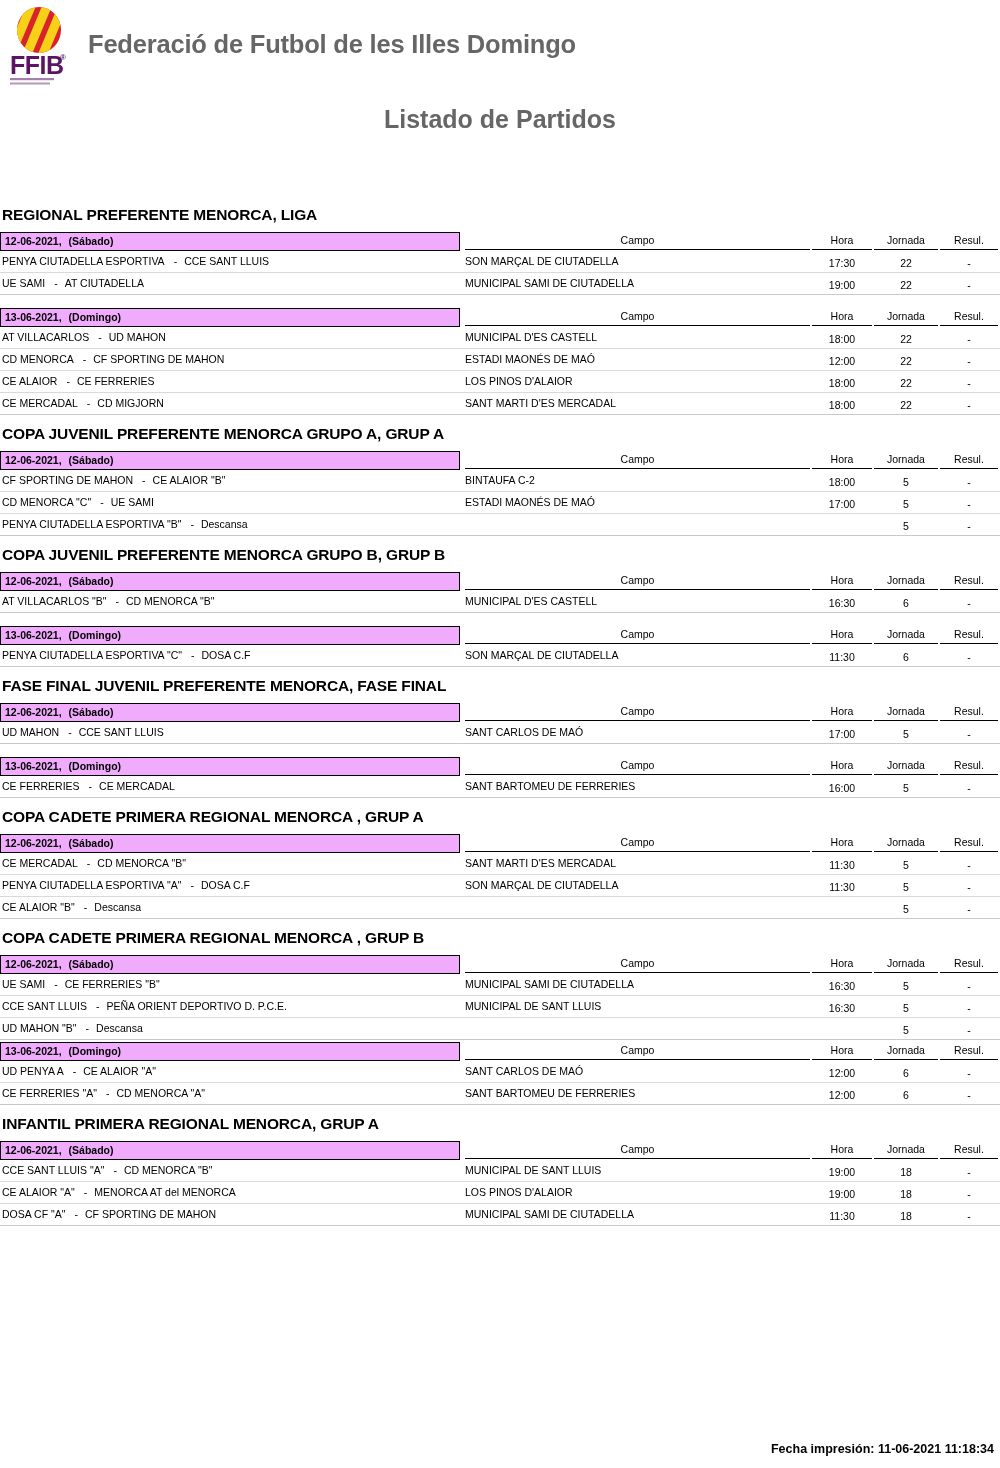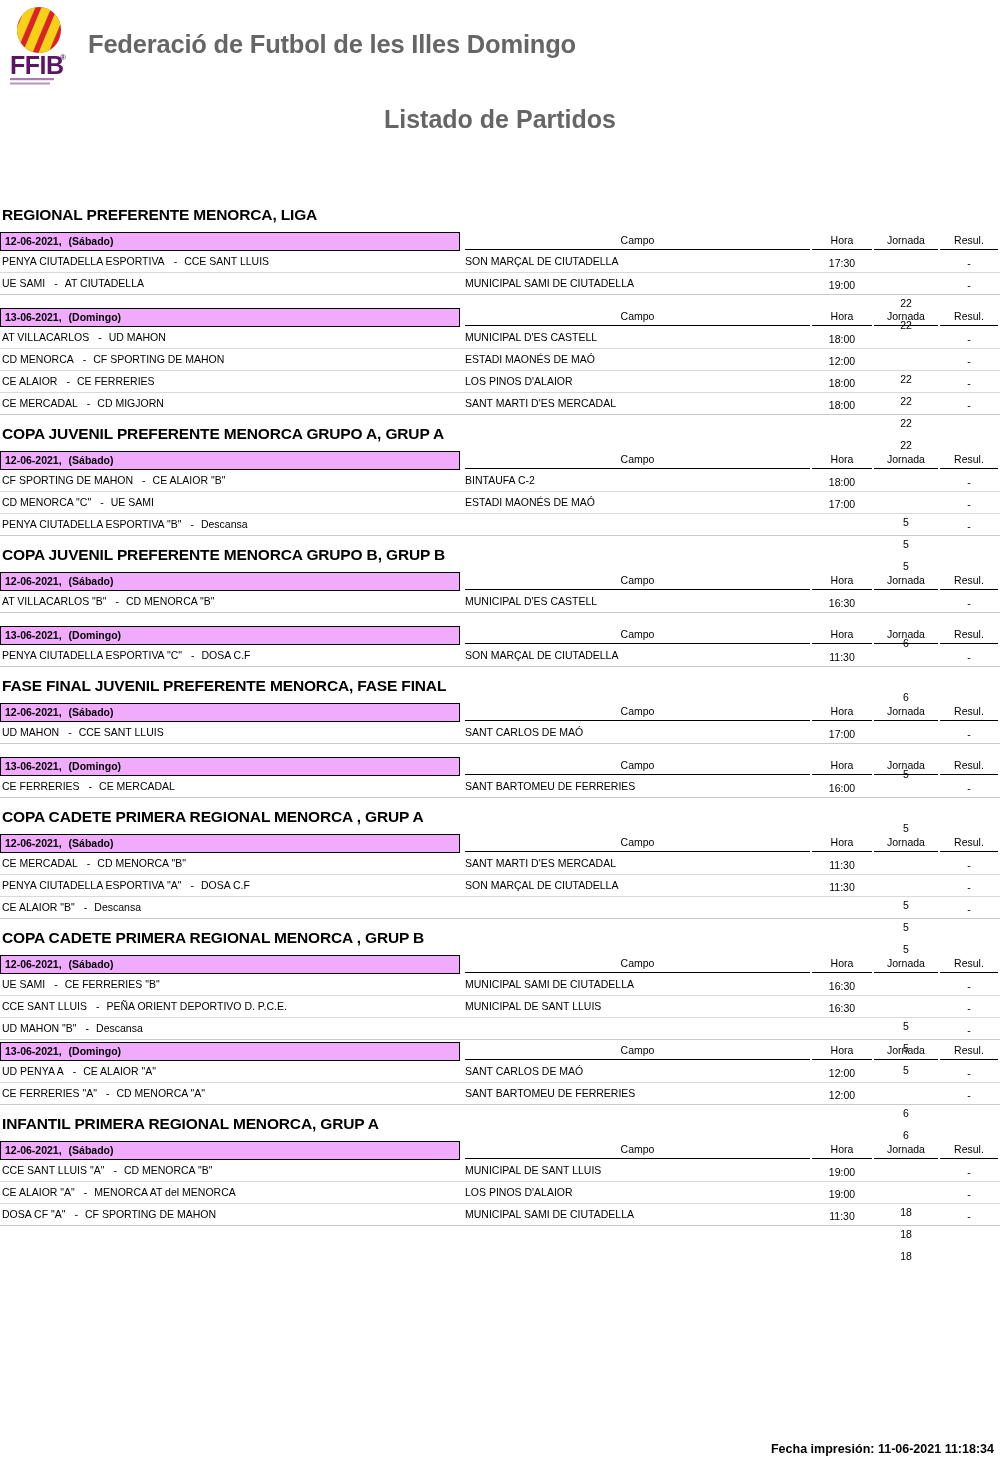--- a/index.html
+++ b/index.html
@@ -160,21 +160,20 @@
     width: 60px;
     font-size: 10.5px;
     text-align: center;
   }
   .m-jorn {
     position: absolute;
     left: 874px; top: 6px;
     width: 64px;
     font-size: 10.5px;
     text-align: center;
-    margin-top: 40px;
   }
   .m-res {
     position: absolute;
     left: 940px; top: 6px;
     width: 58px;
     font-size: 10.5px;
     text-align: center;
   }
   .gap-after-date { height: 11px; }
 

